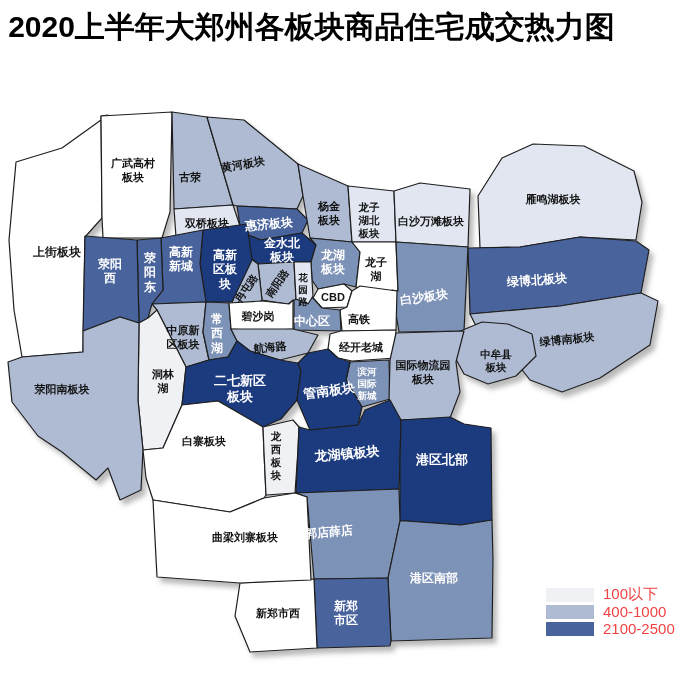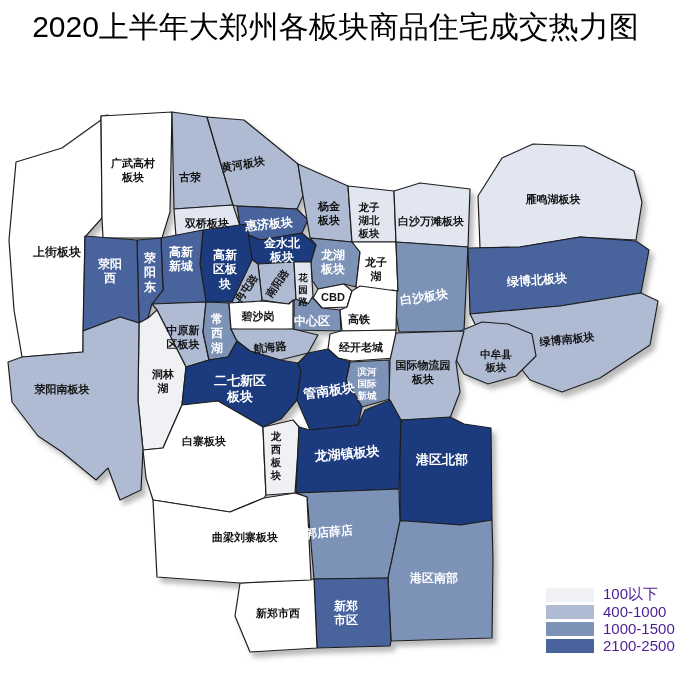--- a/index.html
+++ b/index.html
@@ -1,24 +1,24 @@
 <!DOCTYPE html>
 <html><head>
 <meta charset="utf-8">
 <style>
   html,body{margin:0;padding:0;}
   body{width:695px;height:695px;background:#ffffff;position:relative;overflow:hidden;
        font-family:"Liberation Sans",sans-serif;}
   .title{position:absolute;top:7px;left:0;width:623px;text-align:center;
-         font-size:30px;font-weight:400;color:#000;padding-left:24px;}
+         font-size:30px;font-weight:700;color:#000;}
   svg.map{position:absolute;left:0;top:0;}
   .legend{position:absolute;left:546px;top:586px;}
   .legend-row{display:flex;align-items:center;height:17px;}
   .sw{width:48px;height:14px;margin-right:9px;flex:0 0 auto;}
-  .legend-label{font-size:15px;color:#4c1d95;white-space:nowrap;}
+  .legend-label{font-size:15px;color:#ef4444;white-space:nowrap;}
   #labels text{font-family:"Liberation Sans",sans-serif;font-weight:700;}
 </style>
 </head>
 <body>
 
 <div class="title">2020上半年大郑州各板块商品住宅成交热力图</div>
 
 <svg class="map" width="695" height="695" viewBox="0 0 695 695" xmlns="http://www.w3.org/2000/svg">
   <defs>
     <filter id="sh" x="-5%" y="-5%" width="115%" height="115%">
@@ -128,20 +128,16 @@
 <div class="legend">
     <div class="legend-row">
       <div class="sw" style="background: rgb(240, 241, 244);"></div>
       <span class="legend-label">100以下</span>
     </div>
     <div class="legend-row">
       <div class="sw" style="background: rgb(174, 187, 211);"></div>
       <span class="legend-label">400-1000</span>
     </div>
     <div class="legend-row">
-      <div class="sw" style="background: rgb(125, 146, 183);"></div>
-      <span class="legend-label">1000-1500</span>
-    </div>
-    <div class="legend-row">
       <div class="sw" style="background: rgb(73, 99, 156);"></div>
       <span class="legend-label">2100-2500</span>
     </div>
   </div>
 
 </body></html>

